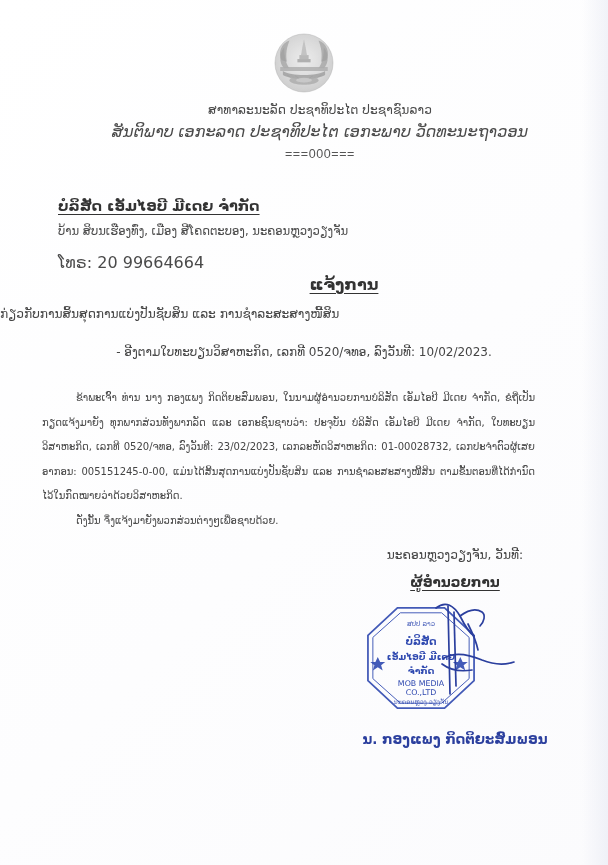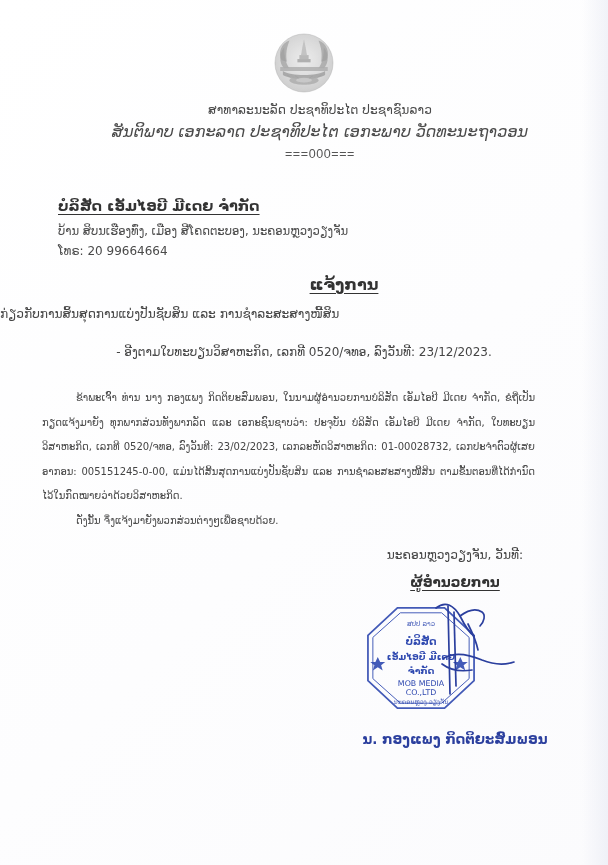--- a/index.html
+++ b/index.html
@@ -83,23 +83,23 @@
     display: inline-block;
     line-height: 20px;
   }
   .company-addr {
     font-size: 11.6px;
     color: #4a4a4a;
     margin-top: 6px;
     line-height: 18px;
   }
   .company-phone {
-    font-size: 12px;
+    font-size: 16px;
     color: #4a4a4a;
-    margin-top: 2px;
+    margin-top: 14px;
     line-height: 18px;
   }
 
   
   .doc-title-wrap {
     position: absolute;
     top: 275px;
     left: 0;
     width: 608px;
     text-align: center;
@@ -264,21 +264,21 @@
     <div class="company-name">ບໍລິສັດ ເອັມໄອບີ ມີເດຍ ຈຳກັດ</div>
     <div class="company-addr">ບ້ານ ສິບນເຮືອງທົ່ງ, ເມືອງ ສີໂຄດຕະບອງ, ນະຄອນຫຼວງວຽງຈັນ</div>
     <div class="company-phone">ໂທຣ: 20 99664664</div>
   </div>
 
   <div class="doc-title-wrap">
     <div class="doc-title">ແຈ້ງການ</div>
   </div>
   <div class="doc-subtitle">ກ່ຽວກັບການສິ້ນສຸດການແບ່ງປັນຊັບສິນ ແລະ ການຊຳລະສະສາງໜີ້ສິນ</div>
 
-  <div class="reference">- ອີງຕາມໃບທະບຽນວິສາຫະກິດ, ເລກທີ 0520/ຈທອ, ລົງວັນທີ: 23/12/2023.</div>
+  <div class="reference">- ອີງຕາມໃບທະບຽນວິສາຫະກິດ, ເລກທີ 0520/ຈທອ, ລົງວັນທີ: 10/02/2023.</div>
 
   <div class="body-text">
     <p>ຂ້າພະເຈົ້າ ທ່ານ ນາງ ກອງແພງ ກິດຕິຍະສົມພອນ, ໃນນາມຜູ້ອຳນວຍການບໍລິສັດ ເອັມໄອບີ ມີເດຍ ຈຳກັດ, ຂໍຖືເປັນກຽດແຈ້ງມາຍັງ ທຸກພາກສ່ວນທັງພາກລັດ ແລະ ເອກະຊົນຊາບວ່າ: ປະຈຸບັນ ບໍລິສັດ ເອັມໄອບີ ມີເດຍ ຈຳກັດ, ໃບທະບຽນວິສາຫະກິດ, ເລກທີ 0520/ຈທອ, ລົງວັນທີ: 23/02/2023, ເລກລະຫັດວິສາຫະກິດ: 01-00028732, ເລກປະຈຳຕົວຜູ້ເສຍອາກອນ: 005151245-0-00, ແມ່ນໄດ້ສິ້ນສຸດການແບ່ງປັນຊັບສິນ ແລະ ການຊຳລະສະສາງໜີ້ສິນ ຕາມຂັ້ນຕອນທີ່ໄດ້ກຳນົດໄວ້ໃນກົດໝາຍວ່າດ້ວຍວິສາຫະກິດ.</p>
     <p>ດັ່ງນັ້ນ ຈຶ່ງແຈ້ງມາຍັງພວກສ່ວນຕ່າງໆເພື່ອຊາບດ້ວຍ.</p>
   </div>
 
   <div class="sig-place">ນະຄອນຫຼວງວຽງຈັນ, ວັນທີ:</div>
   <div class="sig-role-wrap">
     <div class="sig-role">ຜູ້ອຳນວຍການ</div>
   </div>

